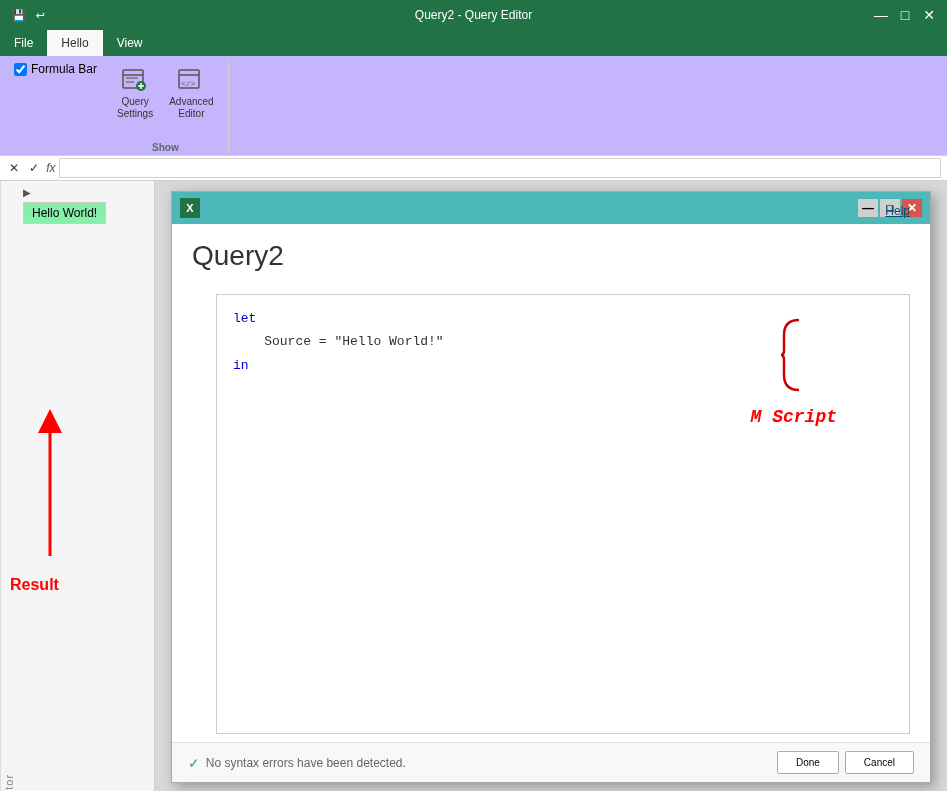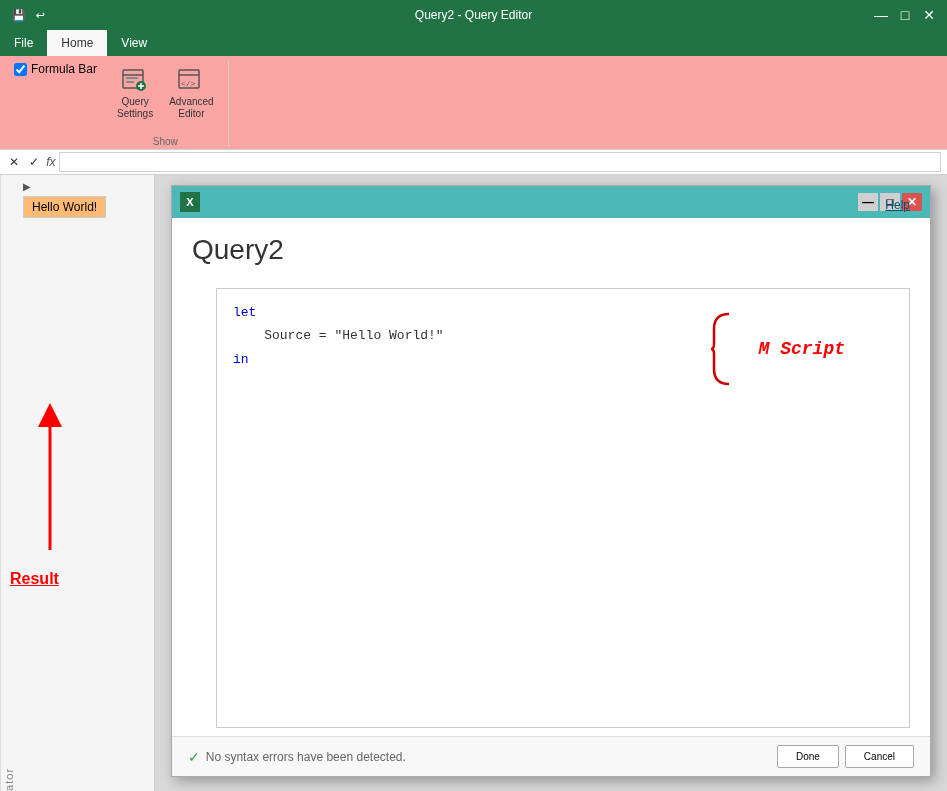--- a/index.html
+++ b/index.html
@@ -16,43 +16,43 @@
       padding: 0 8px;
     }
     .title-bar-left { display: flex; align-items: center; gap: 6px; }
     .title-bar-center { position: absolute; left: 50%; transform: translateX(-50%); color: white; font-size: 12px; }
     .title-bar-right { display: flex; gap: 4px; margin-left: auto; }
     .title-btn { width: 20px; height: 20px; background: none; border: none; color: white; cursor: pointer; font-size: 14px; display: flex; align-items: center; justify-content: center; }
     .quick-access { display: flex; gap: 2px; }
     .qa-btn { background: none; border: none; color: white; cursor: pointer; font-size: 11px; padding: 2px 4px; }
 
     
-    .ribbon { background: #fca5a5; border-bottom: 1px solid #d0d0d0; }
+    .ribbon { background: #c4b5fd; border-bottom: 1px solid #d0d0d0; }
     .ribbon-tabs { display: flex; background: #217346; }
     .ribbon-tab { padding: 6px 14px; color: white; cursor: pointer; font-size: 12px; }
     .ribbon-tab.active { background: #f8f8f8; color: #333; }
     .ribbon-content { padding: 4px 8px 2px; display: flex; align-items: flex-start; gap: 4px; }
     .ribbon-group { display: flex; flex-direction: column; align-items: center; border-right: 1px solid #d0d0d0; padding: 0 8px 0 4px; }
     .ribbon-group-items { display: flex; gap: 4px; }
-    .ribbon-group-label { font-size: 10px; color: #666; margin-top: 12px; }
+    .ribbon-group-label { font-size: 10px; color: #666; margin-top: 18px; font-weight: bold; }
     .ribbon-btn { display: flex; flex-direction: column; align-items: center; padding: 3px 5px; cursor: pointer; border: 1px solid transparent; border-radius: 2px; min-width: 40px; }
     .ribbon-icon { width: 32px; height: 32px; display: flex; align-items: center; justify-content: center; }
     .ribbon-btn-label { font-size: 10px; color: #333; text-align: center; line-height: 1.2; }
     .formula-bar-row { display: flex; align-items: center; padding: 2px 6px; background: white; border-top: 1px solid #d0d0d0; gap: 4px; }
     .formula-bar-row input { flex: 1; border: 1px solid #d0d0d0; padding: 2px 4px; font-size: 12px; }
     .fx-label { color: #555; font-style: italic; font-size: 12px; }
     .formula-btn { background: none; border: none; cursor: pointer; font-size: 12px; color: #333; padding: 0 3px; }
 
     
     .main-area { display: flex; height: calc(791px - 30px - 56px - 28px - 22px); }
 
     
     .sidebar { width: 155px; background: #f5f5f5; border-right: 1px solid #d0d0d0; display: flex; flex-direction: column; position: relative; }
-    .hello-world-cell { background: #fdba74; border: 1px solid #ccc; padding: 3px 8px; font-size: 12px; display: inline-block; cursor: pointer; text-align: right; }
-    .result-label { color: red; font-size: 16px; font-weight: bold; position: absolute; left: 10px; top: 395px; text-decoration: underline; }
+    .hello-world-cell { background: #86efac; border: 1px solid #ccc; padding: 3px 8px; font-size: 12px; display: inline-block; cursor: pointer; text-align: right; }
+    .result-label { color: red; font-size: 16px; font-weight: bold; position: absolute; left: 10px; top: 395px; }
 
     
     .content-area { flex: 1; background: #e8e8e8; position: relative; overflow: hidden; }
 
     
     .dialog-overlay { position: absolute; top: 0; left: 0; right: 0; bottom: 0; display: flex; align-items: flex-start; justify-content: center; padding-top: 10px; }
     .dialog { background: white; border: 1px solid #aaa; box-shadow: 4px 4px 12px rgba(0,0,0,0.3); width: 760px; display: flex; flex-direction: column; }
     .dialog-titlebar { background: #4db8b8; display: flex; align-items: center; justify-content: space-between; padding: 6px 8px; }
     .dialog-title-left { display: flex; align-items: center; gap: 8px; }
     .dialog-title-text { color: white; font-size: 13px; font-weight: 600; flex: 1; text-align: center; }
@@ -96,21 +96,21 @@
   <div class="title-bar-right">
     <button class="title-btn">—</button>
     <button class="title-btn">□</button>
     <button class="title-btn">✕</button>
   </div>
 </div>
 
 <div class="ribbon">
   <div class="ribbon-tabs">
     <div class="ribbon-tab">File</div>
-    <div class="ribbon-tab active">Home</div>
+    <div class="ribbon-tab active">Hello</div>
     <div class="ribbon-tab">View</div>
   </div>
   <div class="ribbon-content">
     <div style="display:flex;align-items:center;padding:2px 6px 0;gap:4px;">
       <input type="checkbox" checked="" style="width: 13px; height: 13px;">
       <label style="font-size:12px;">Formula Bar</label>
     </div>
     <div class="ribbon-group">
       <div class="ribbon-group-items">
         <div class="ribbon-btn">
@@ -200,21 +200,21 @@
               <a class="help-link">Help</a>
             </div>
 
             <div class="editor-area" style="position:relative;">
               <div class="code-content">
                 <div><span class="code-keyword">let</span></div>
                 <div>&nbsp;&nbsp;&nbsp;&nbsp;Source = <span class="code-string">"Hello World!"</span></div>
                 <div><span class="code-keyword">in</span></div>
               </div>
 
-              <div style="position:absolute;right:64px;top:20px;display:flex;align-items:center;gap:20px;">
+              <div style="position:absolute;right:72px;top:20px;display:flex;align-items:center;gap:12px;flex-direction:column;">
                 <svg width="30" height="80" viewBox="0 0 30 80">
                   <path d="M 20 5 Q 5 5 5 20 L 5 35 Q 5 40 2 40 Q 5 40 5 45 L 5 60 Q 5 75 20 75" fill="none" stroke="#cc0000" stroke-width="2.5"></path>
                 </svg>
                 <span style="color:red;font-size:18px;font-weight:bold;font-style:italic;">M Script</span>
               </div>
             </div>
           </div>
 
           <div class="dialog-footer">
             <div class="footer-status">

